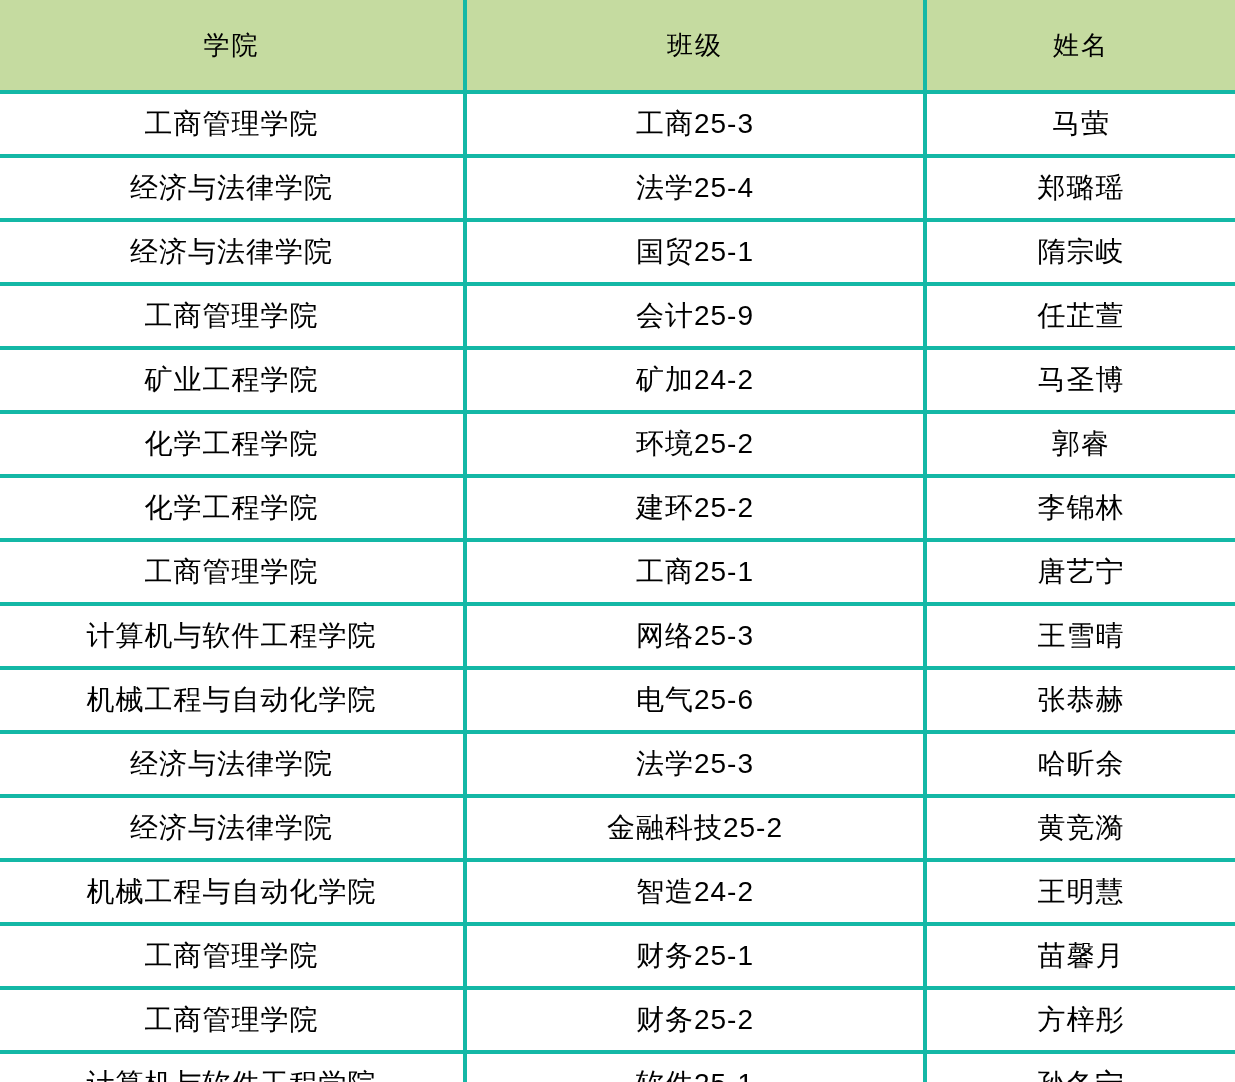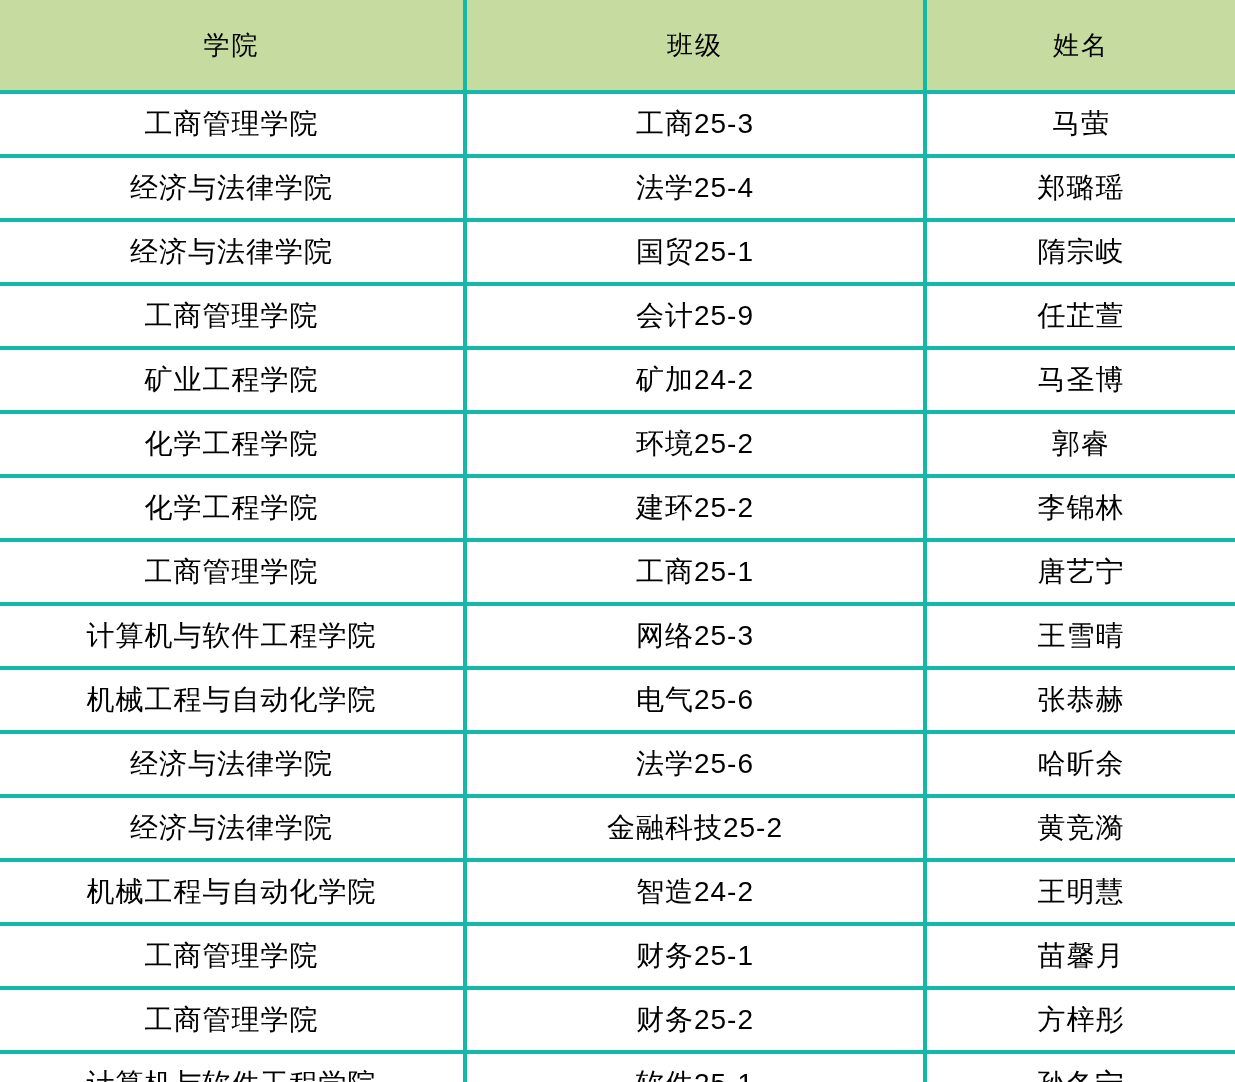--- a/index.html
+++ b/index.html
@@ -117,21 +117,21 @@
           <td>网络25-3</td>
           <td>王雪晴</td>
         </tr>
         <tr>
           <td>机械工程与自动化学院</td>
           <td>电气25-6</td>
           <td>张恭赫</td>
         </tr>
         <tr>
           <td>经济与法律学院</td>
-          <td>法学25-6</td>
+          <td>法学25-3</td>
           <td>哈昕余</td>
         </tr>
         <tr>
           <td>经济与法律学院</td>
           <td>金融科技25-2</td>
           <td>黄竞漪</td>
         </tr>
         <tr>
           <td>机械工程与自动化学院</td>
           <td>智造24-2</td>

